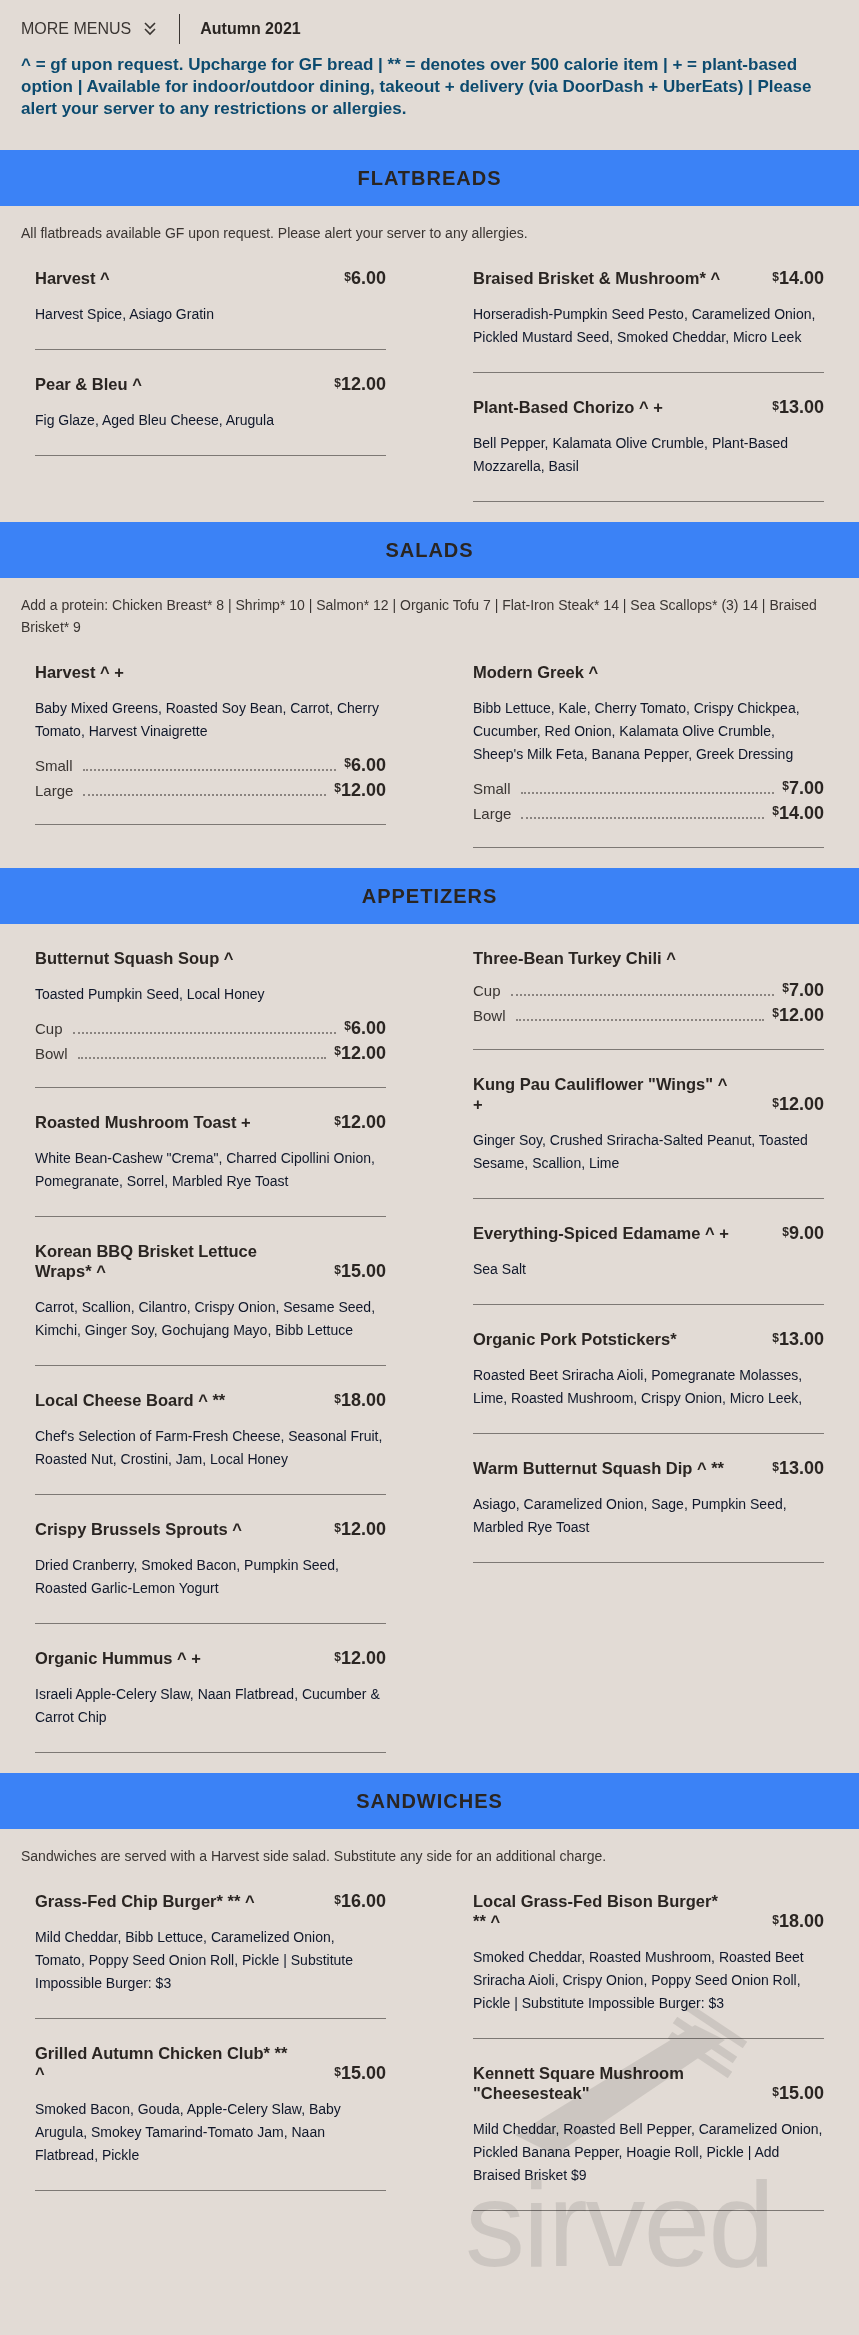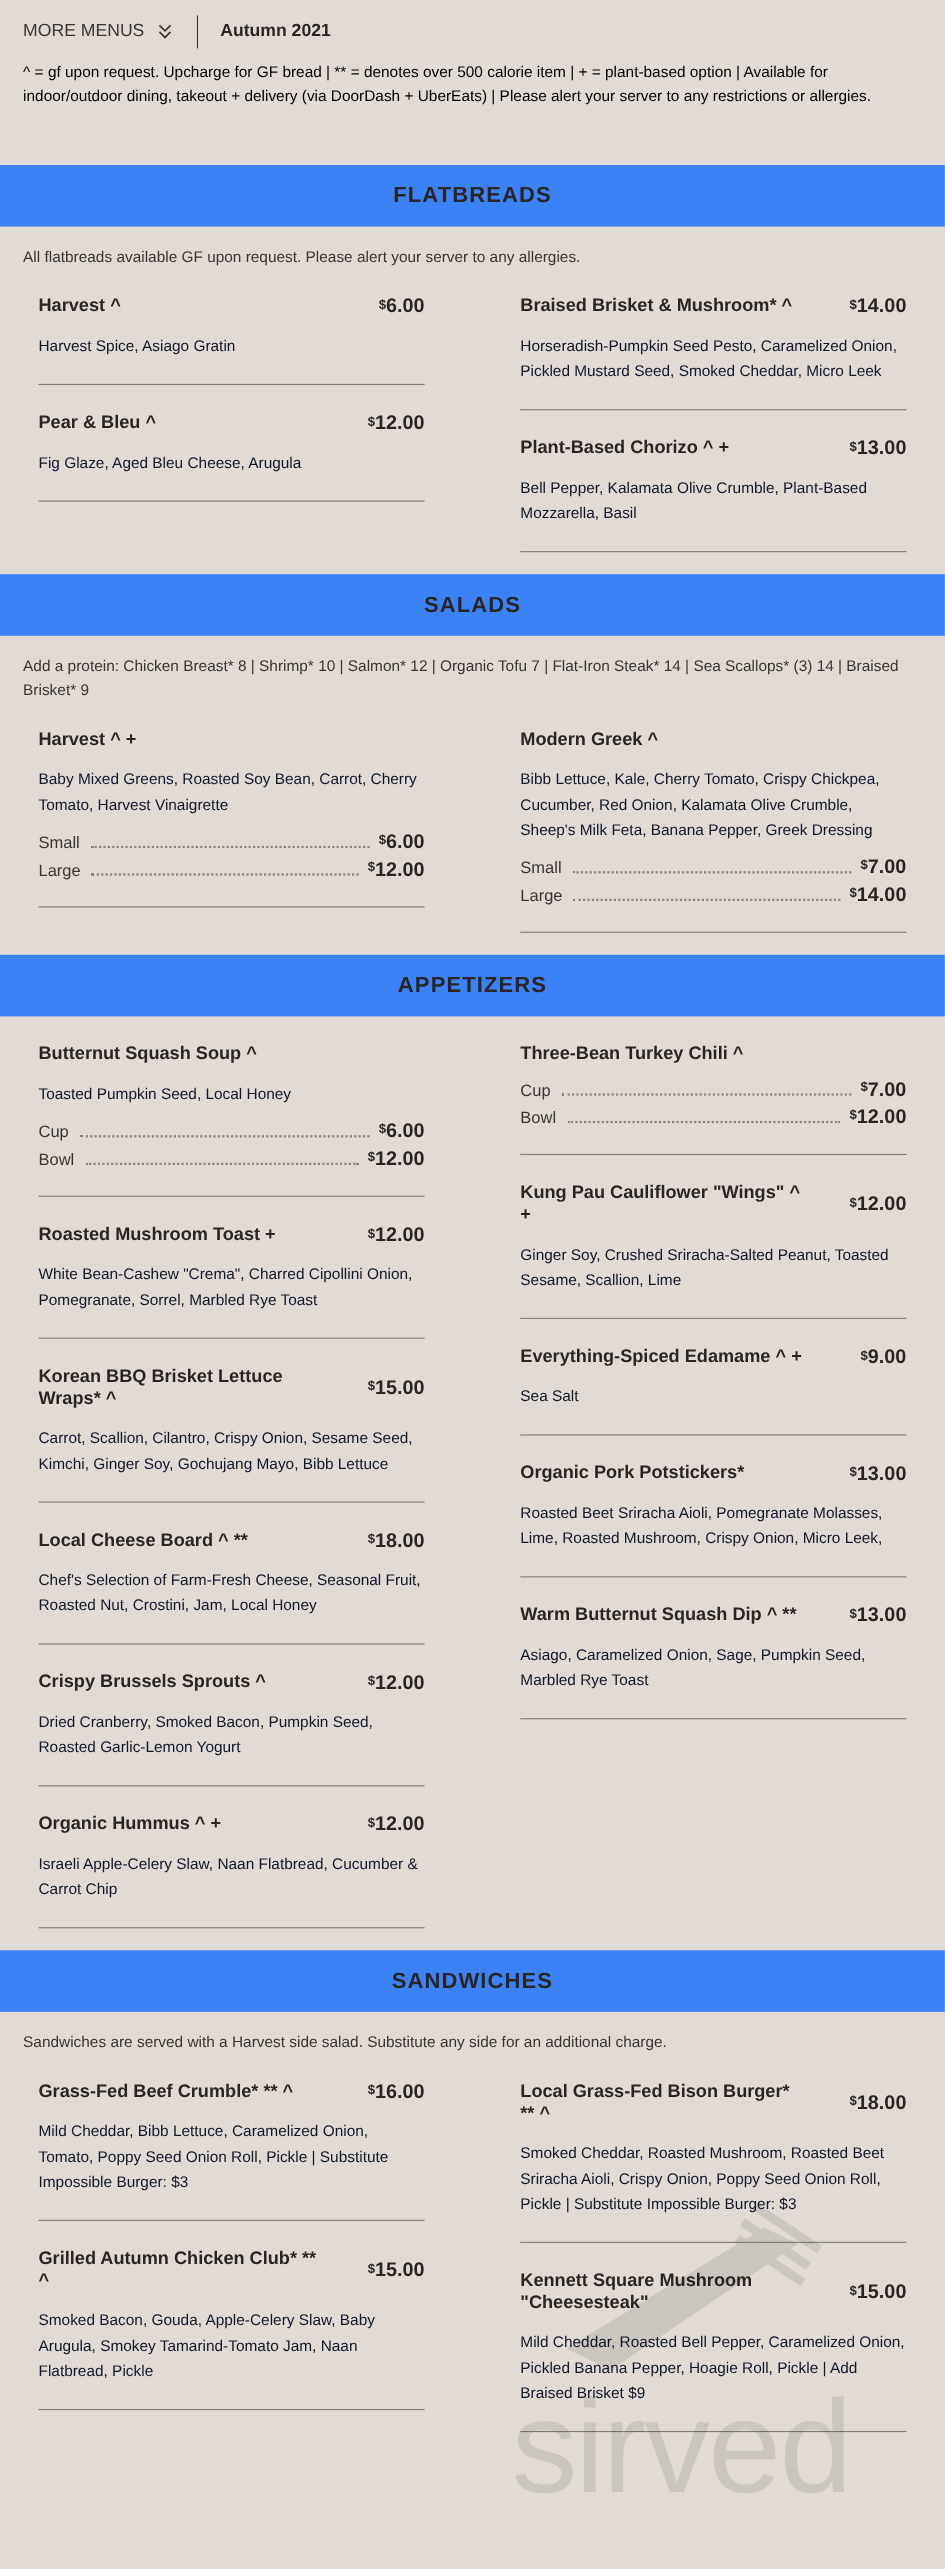--- a/index.html
+++ b/index.html
@@ -5,33 +5,33 @@
   * { box-sizing: border-box; margin: 0; padding: 0; }
   html, body { width: 859px; background: #e2dbd5; }
   body { font-family: "Liberation Sans", sans-serif; color: #2a2522; position: relative; min-height: 2335px; overflow: hidden; }
 
   .topbar { display: flex; align-items: center; padding: 14px 21px 0 21px; height: 44px; }
   .more-menus { display: flex; align-items: center; font-size: 16px; color: #3a3532; letter-spacing: 0; cursor: pointer; }
   .more-menus .chev { margin-left: 12px; width: 14px; height: 16px; display: inline-block; }
   .vsep { width: 1px; height: 30px; background: #3a3532; margin: 0 20px 0 22px; }
   .menu-name { font-weight: bold; font-size: 16px; color: #2a2522; }
 
-  .legend { font-size: 14px; line-height: 22px; color: #000000; padding: 10px 21px 0 21px; height: 106px; }
+  .legend { font-size: 17px; line-height: 22px; color: #0c4a6e; padding: 10px 21px 0 21px; height: 106px; font-weight: bold; }
 
   .section-header { background: #3b82f6; height: 56px; display: flex; align-items: center; justify-content: center; }
   .section-header h2 { font-size: 20px; font-weight: bold; letter-spacing: 1px; color: #2a2522; }
 
   .section-note { font-size: 14px; line-height: 22px; color: #3a3532; padding: 16px 21px 0 21px; }
 
   .columns { display: flex; padding: 0 35px 0 35px; }
   .col { width: 353px; }
   .col + .col { margin-left: 87px; }
 
   .item { padding-top: 24px; }
-  .item-head { display: flex; justify-content: space-between; align-items: center; gap: 41px; }
+  .item-head { display: flex; justify-content: space-between; align-items: flex-end; gap: 41px; }
   .item-name { font-weight: bold; font-size: 16.5px; line-height: 20px; color: #2a2522; max-width: 270px; }
   .item-price { font-weight: bold; font-size: 18px; line-height: 20px; color: #2a2522; white-space: nowrap; }
   .item-price .cur { font-size: 12px; vertical-align: top; position: relative; top: -1px; }
   .item-desc { font-size: 14px; line-height: 23px; color: #0f172a; margin-top: 15px; }
   .item-rule { border: 0; border-top: 1px solid #7d7874; margin-top: 23px; }
 
   .size-row { display: flex; align-items: baseline; margin-top: 4px; }
   .size-row:first-of-type { margin-top: 12px; }
   .size-label { font-size: 15px; color: #3a3532; }
   .dots { flex: 1; border-bottom: 2px dotted #8a8480; margin: 0 8px 4px 10px; height: 1px; }
@@ -281,21 +281,21 @@
     </section>
     <section>
       <div class="section-header">
         <h2>SANDWICHES</h2>
       </div>
       <div class="section-note">Sandwiches are served with a Harvest side salad. Substitute any side for an additional charge.</div>
       <div class="columns">
         <div class="col">
           <div class="item">
             <div class="item-head">
-              <div class="item-name">Grass-Fed Beef Crumble* ** ^</div>
+              <div class="item-name">Grass-Fed Chip Burger* ** ^</div>
               <div class="item-price"><span class="cur">$</span><span>16.00</span></div>
             </div>
             <div class="item-desc">Mild Cheddar, Bibb Lettuce, Caramelized Onion, Tomato, Poppy Seed Onion Roll, Pickle | Substitute Impossible Burger: $3</div>
             <hr class="item-rule">
           </div>
           <div class="item">
             <div class="item-head">
               <div class="item-name">Grilled Autumn Chicken Club* ** ^</div>
               <div class="item-price"><span class="cur">$</span><span>15.00</span></div>
             </div>

